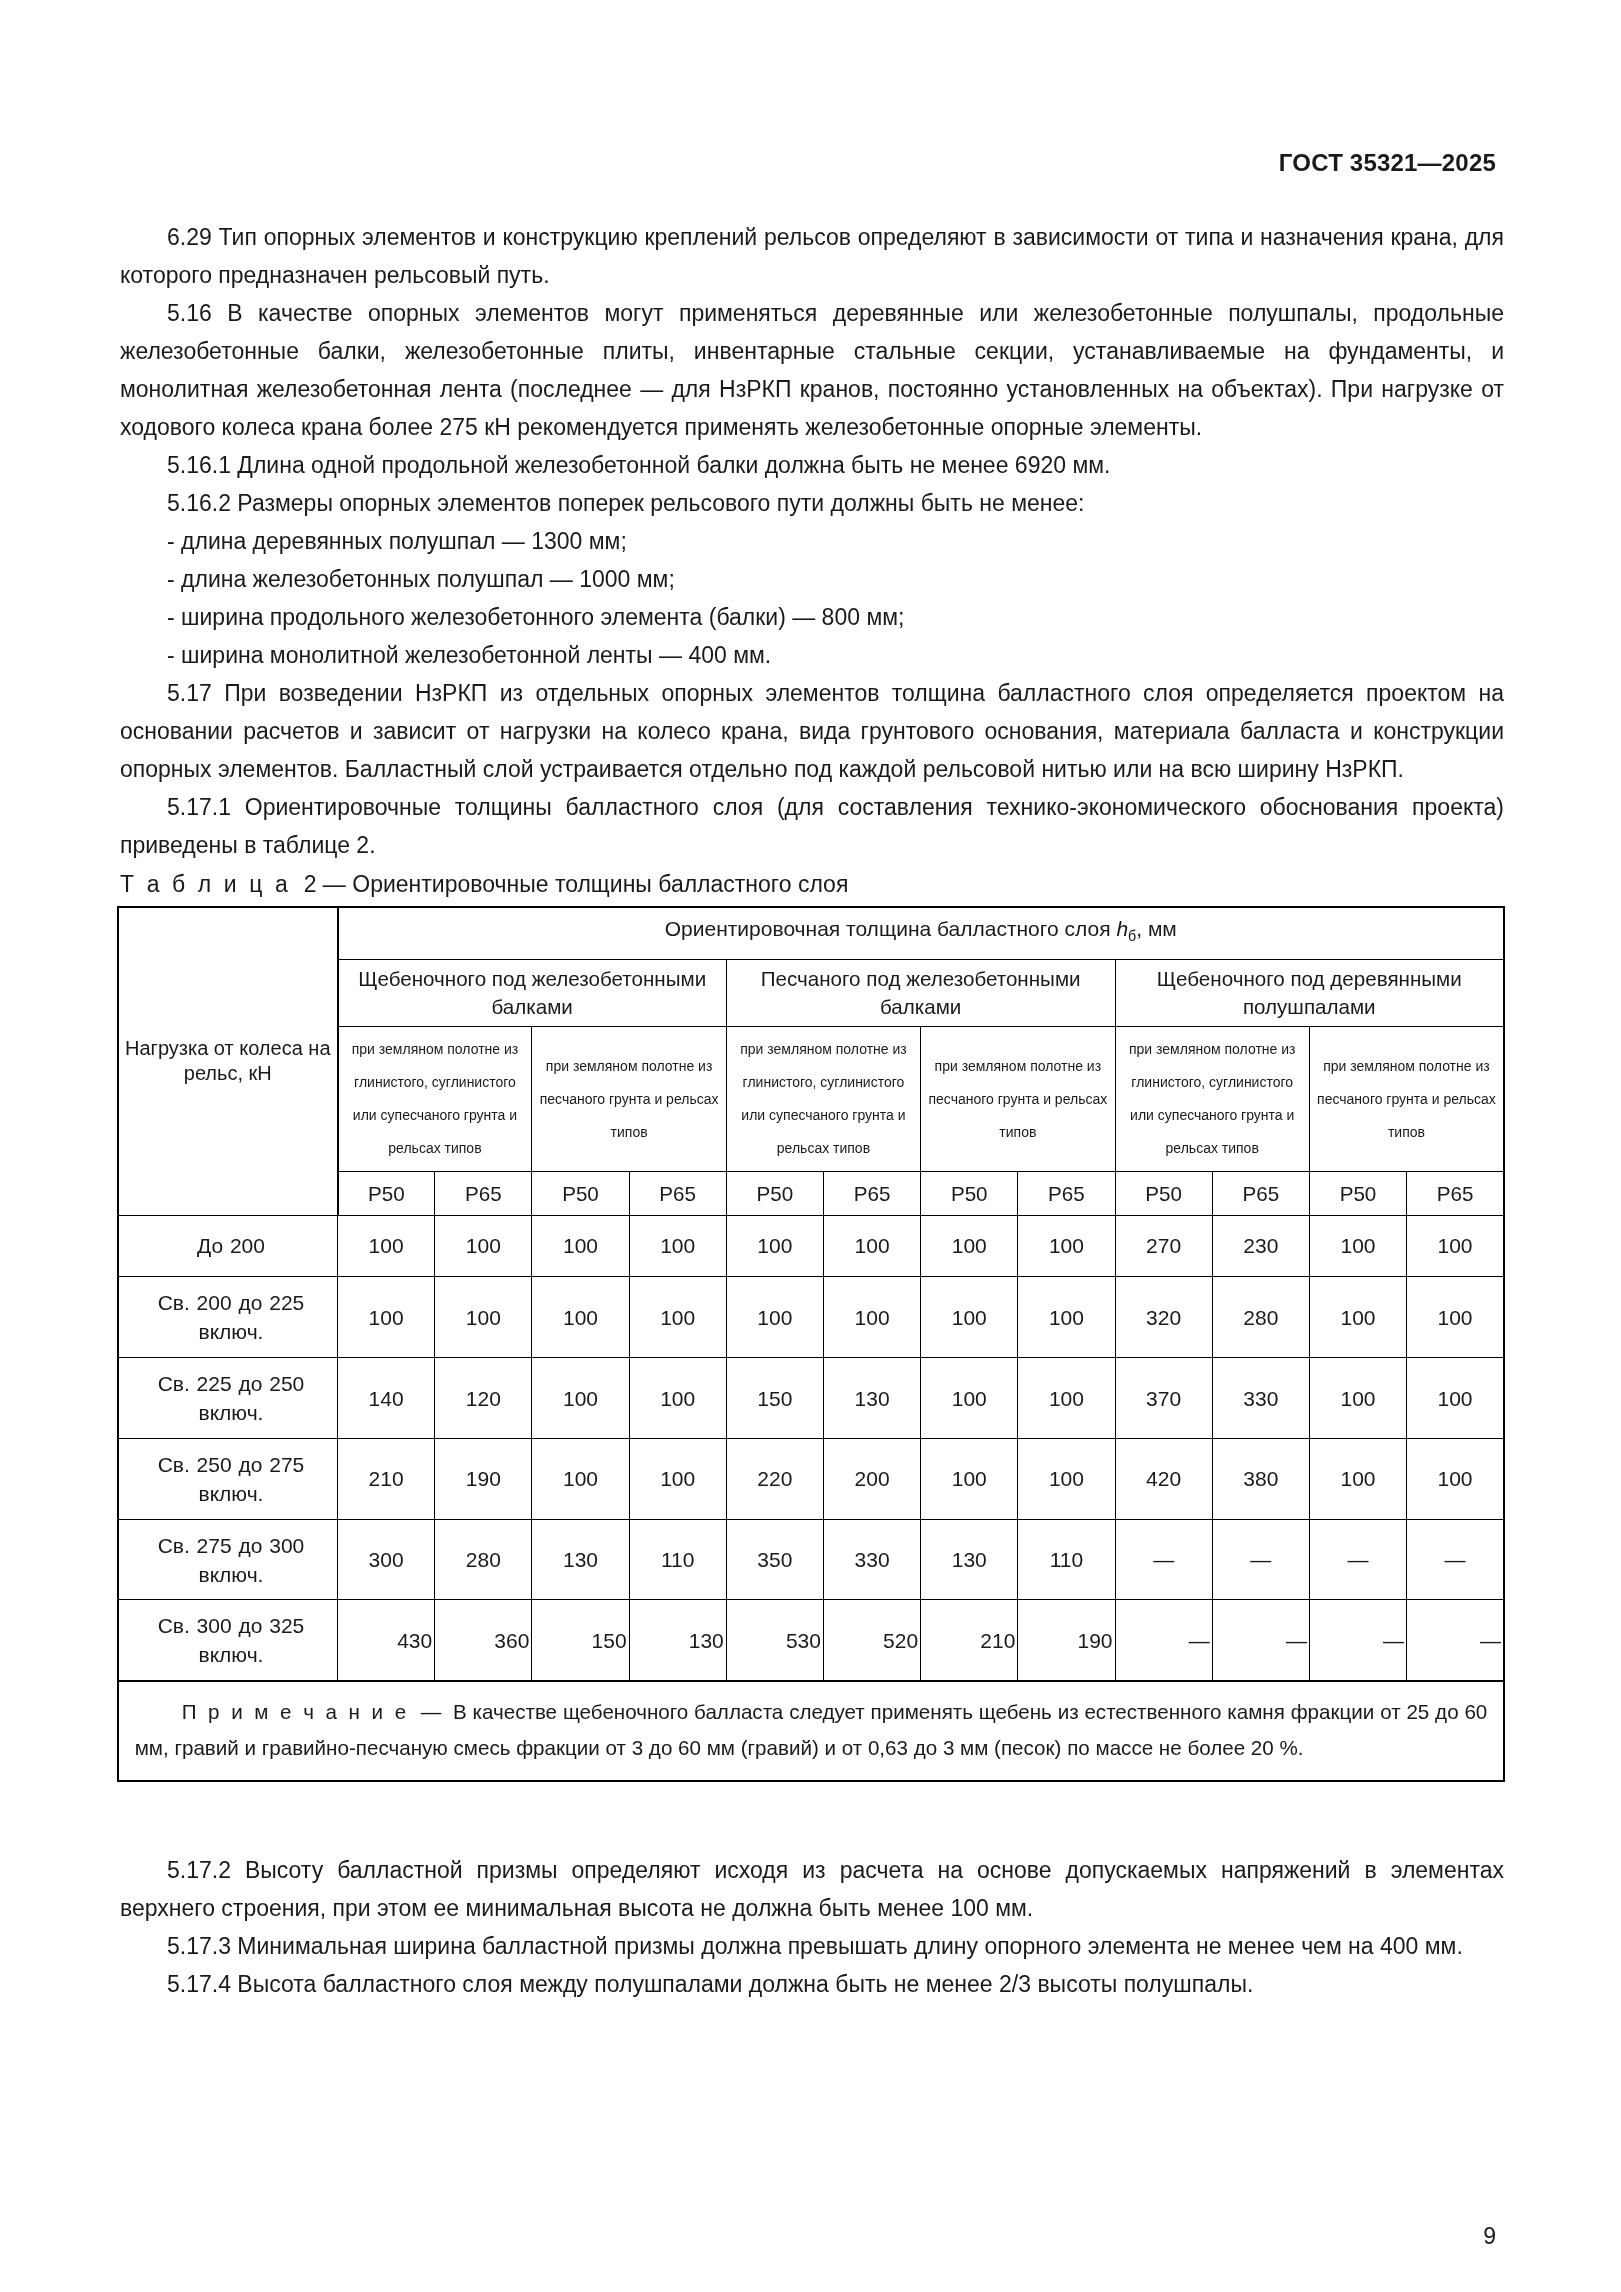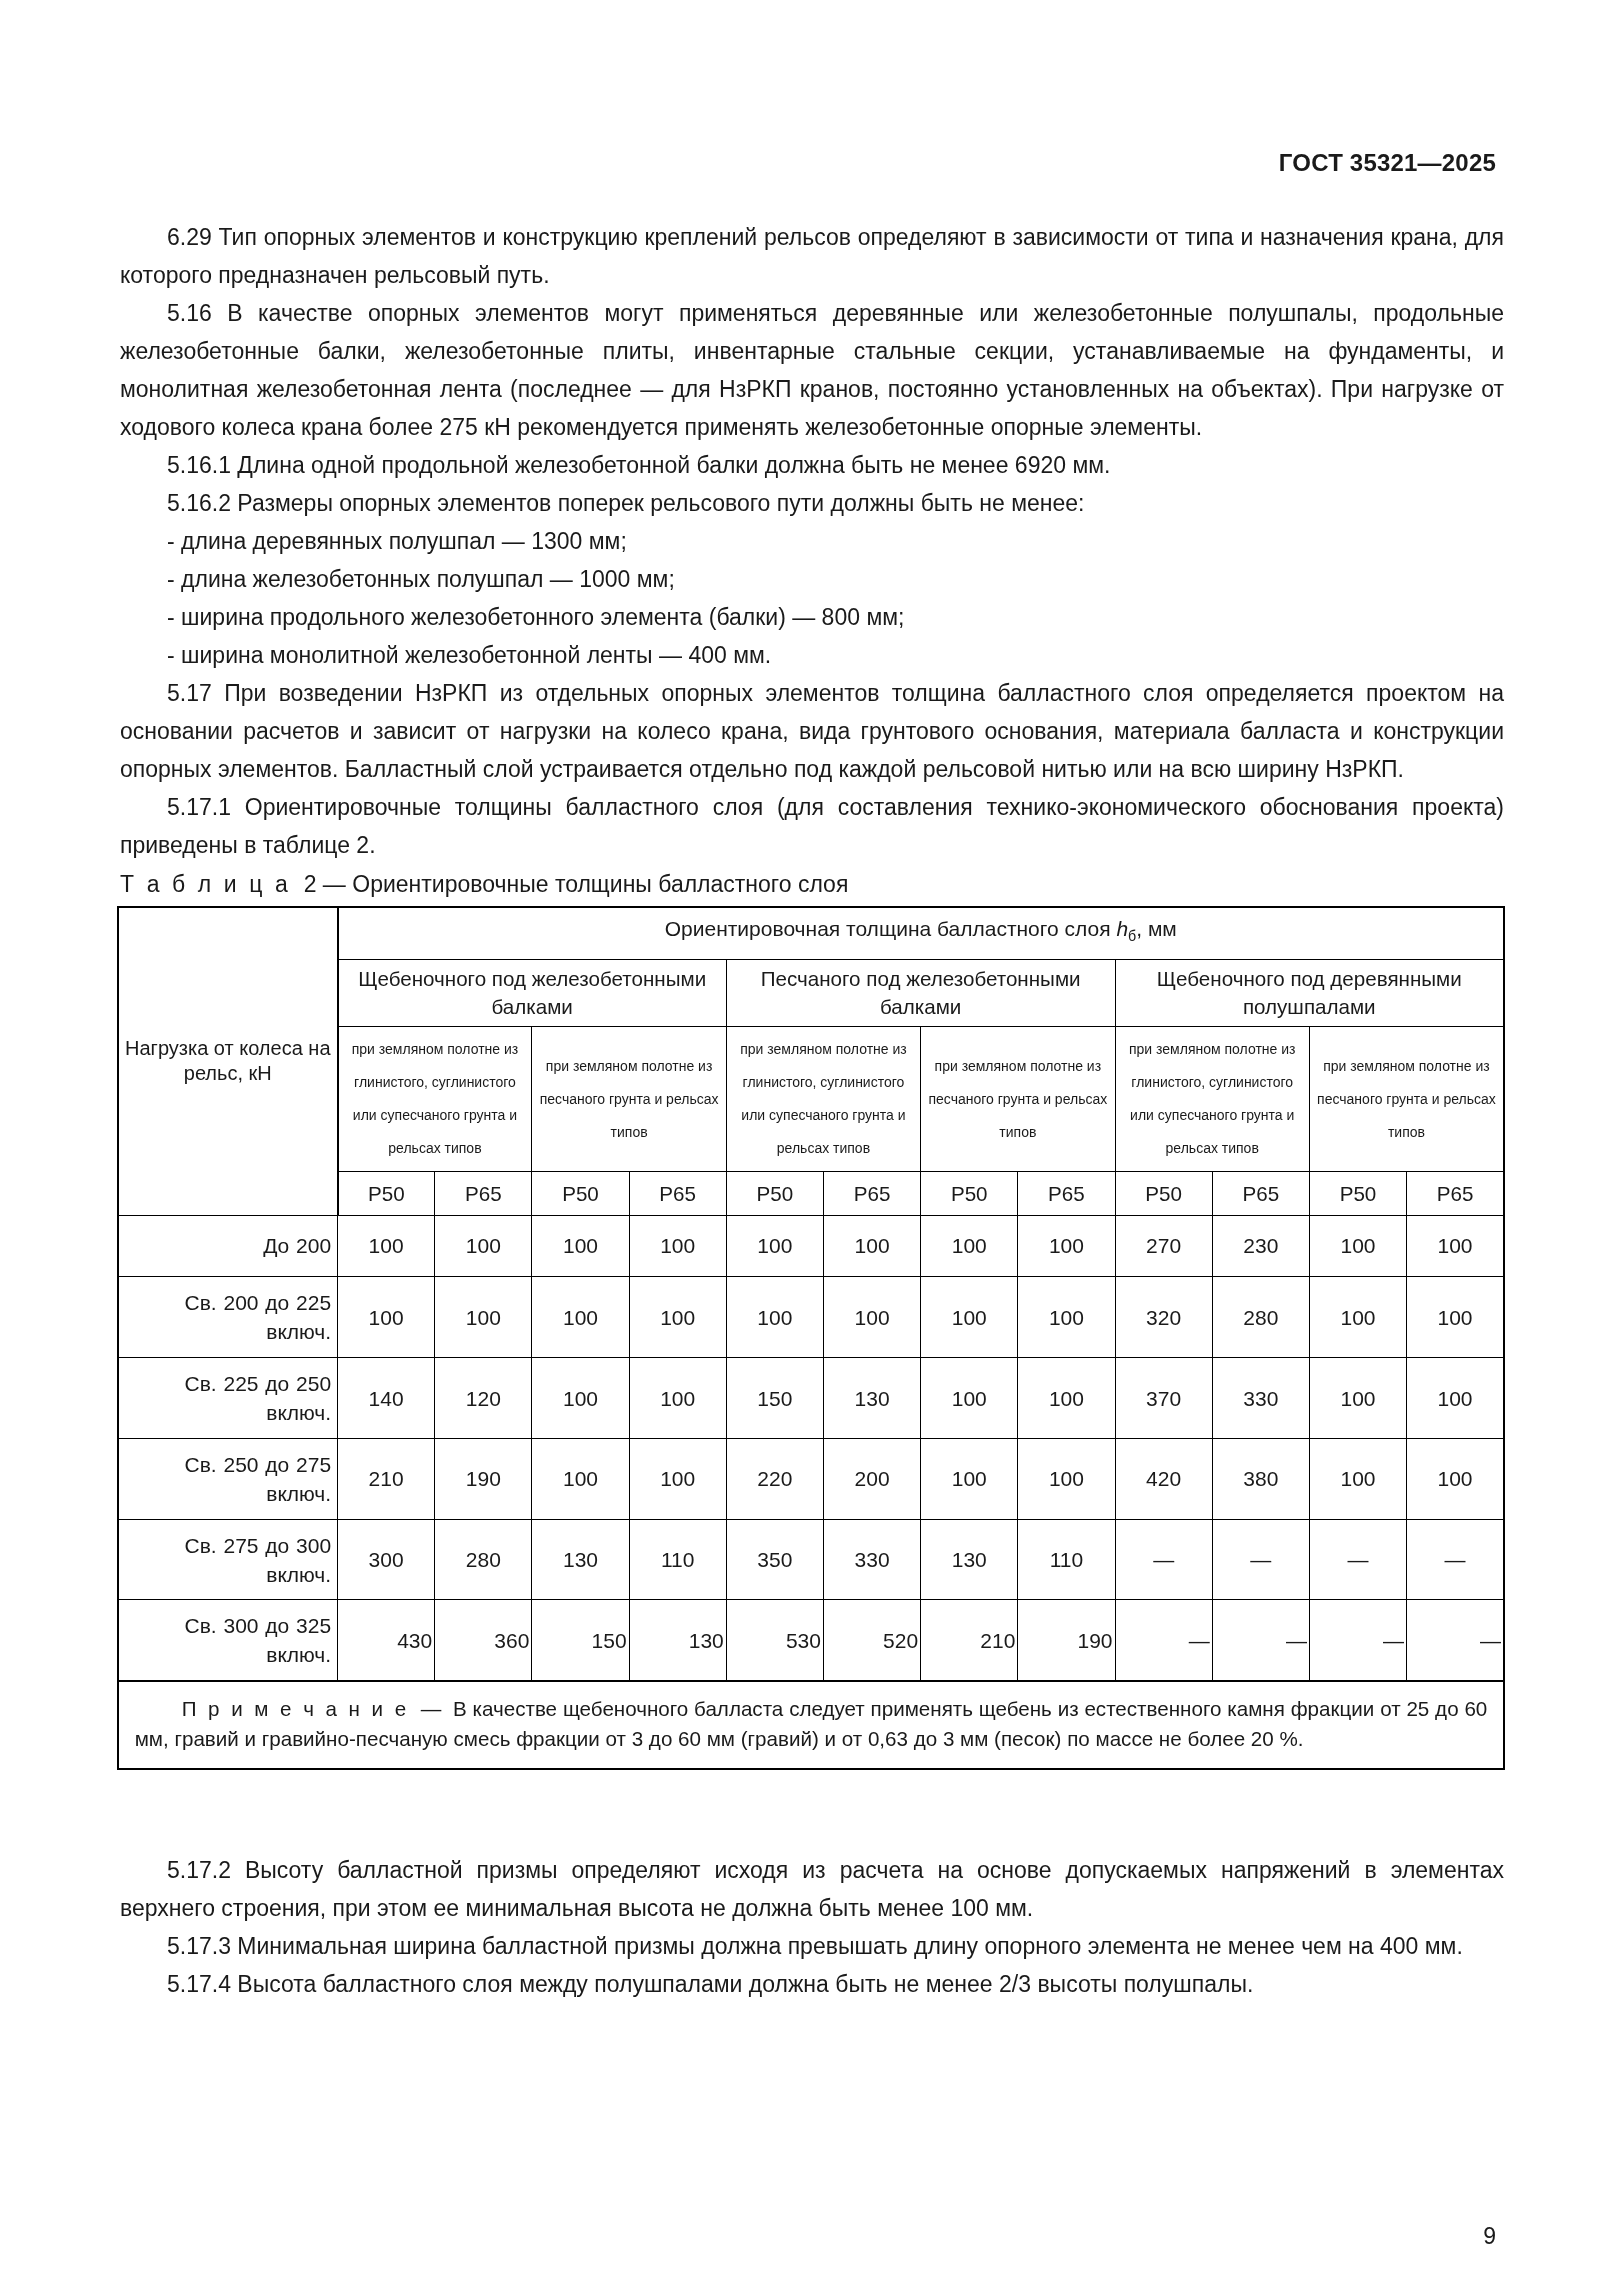--- a/index.html
+++ b/index.html
@@ -85,21 +85,21 @@
     vertical-align: middle;
     font-weight: normal;
     padding: 2.9px 2px;
     line-height: 25px;
   }
   table.t2 .thick-r { border-right-width: 2.9px; }
   table.t2 .thick-l { border-left-width: 2.9px; }
   table.t2 .outer-t { border-top-width: 2.9px; }
   table.t2 .outer-b { border-bottom-width: 2.9px; text-align: right; }
   table.t2 td.rowhead {
-    text-align: right;
+    text-align: center;
     padding-left: 11.8px;
     padding-right: 5.9px;
     font-size: 21px;
     line-height: 29px;
     word-spacing: 1px;
   }
   table.t2 td.grp {
     font-size: 20.6px;
     line-height: 27.4px;
     padding: 5.9px 5.9px;
@@ -112,21 +112,21 @@
   }
   table.t2 td.toptitle {
     font-size: 21px;
     padding: 7.8px 3.9px 9.8px 3.9px;
   }
   table.t2 td.railtype { font-size: 20.6px; padding: 8.8px 2px; }
   table.t2 td.datacell { font-size: 21px; }
   table.t2 td.note {
     text-align: justify;
     font-size: 20.6px;
-    line-height: 30px;
+    line-height: 36px;
     padding: 11.8px 15.7px 13.7px 15.7px;
   }
   .note-lead { letter-spacing: 2.9px; }
   sub.sb { font-size: 0.68em; vertical-align: -0.35em; }
   em.ital { font-style: italic; }
   
   .body-col2 {
     position: absolute;
     left: 120px;
     top: 1851px;

